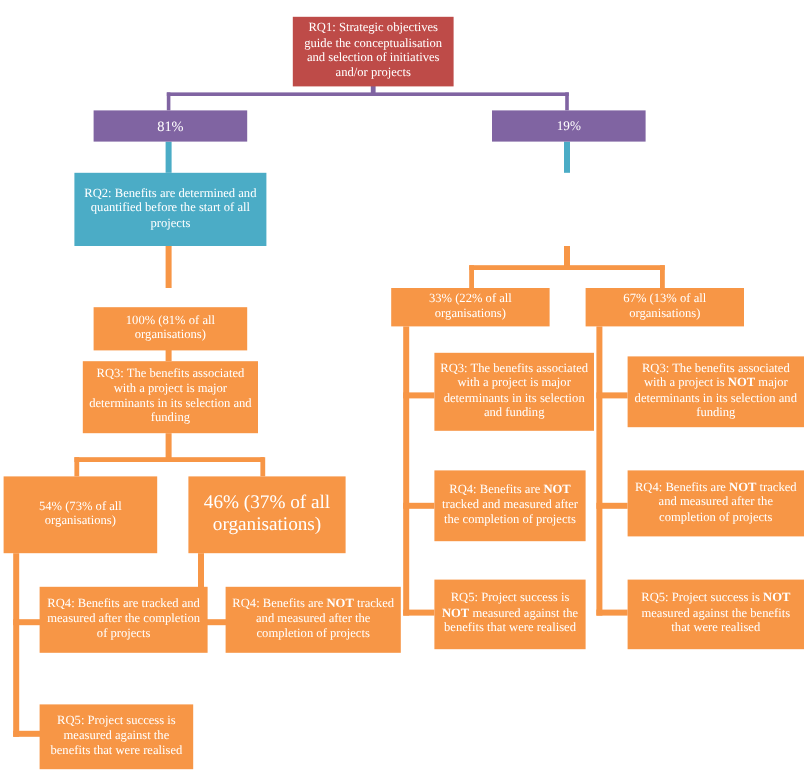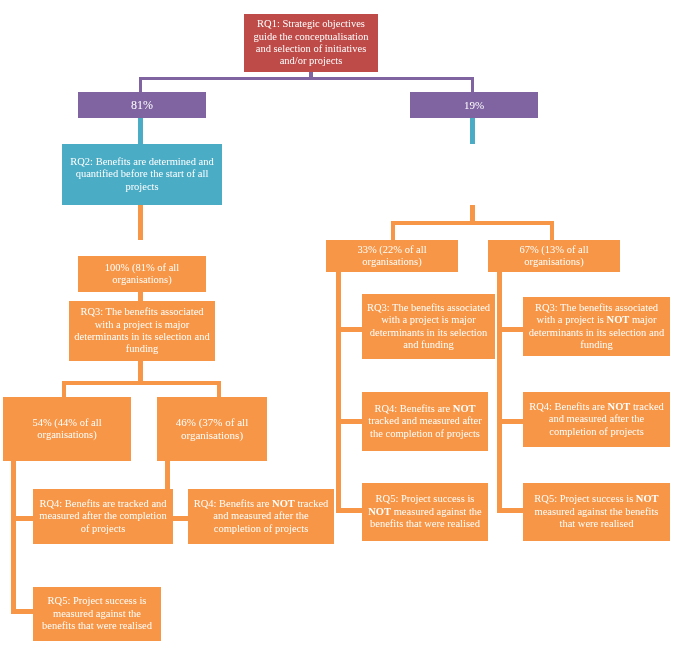--- a/index.html
+++ b/index.html
@@ -128,24 +128,24 @@
 
   <div class="node n-orange" style="left:362px; top:294px; width:133px; height:65px; font-size:10.5px;">
     <span>RQ3: The benefits associated with a project is major determinants in its selection and funding</span>
   </div>
 
   <div class="node n-orange" style="left:523px; top:297px; width:147px; height:59px; font-size:10.5px;">
     <span>RQ3: The benefits associated with a project is  <b class="bold">NOT</b> major determinants in its selection and funding</span>
   </div>
 
   <div class="node n-orange" style="left:3px; top:397px; width:128px; height:64px; font-size:10.5px;">
-    <span>54% (44% of all organisations)</span>
+    <span>54% (73% of all organisations)</span>
   </div>
 
-  <div class="node n-orange" style="left:157px; top:397px; width:110px; height:64px; font-size:11px;">
+  <div class="node n-orange" style="left:157px; top:397px; width:131px; height:64px; font-size:16px;">
     <span>46% (37% of all organisations)</span>
   </div>
 
   <div class="node n-orange" style="left:33px; top:489px; width:140px; height:55px; font-size:10.5px;">
     <span>RQ4: Benefits are tracked and measured after the completion of projects</span>
   </div>
 
   <div class="node n-orange" style="left:188px; top:489px; width:146px; height:55px; font-size:10.5px;">
     <span>RQ4: Benefits are  <b class="bold">NOT</b> tracked and measured after the completion of projects</span>
   </div>

